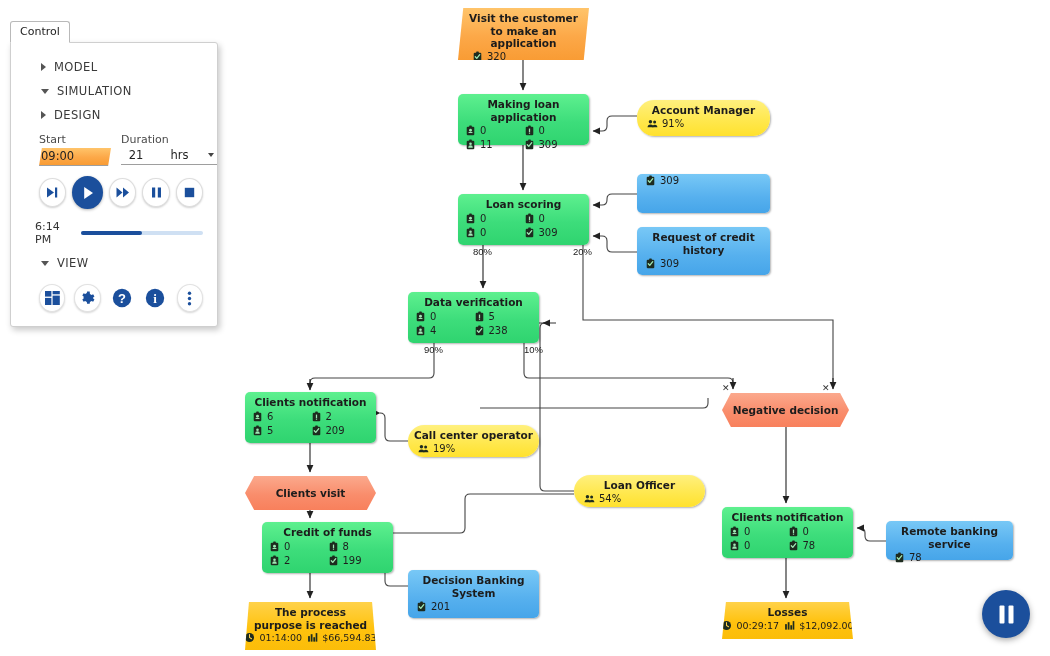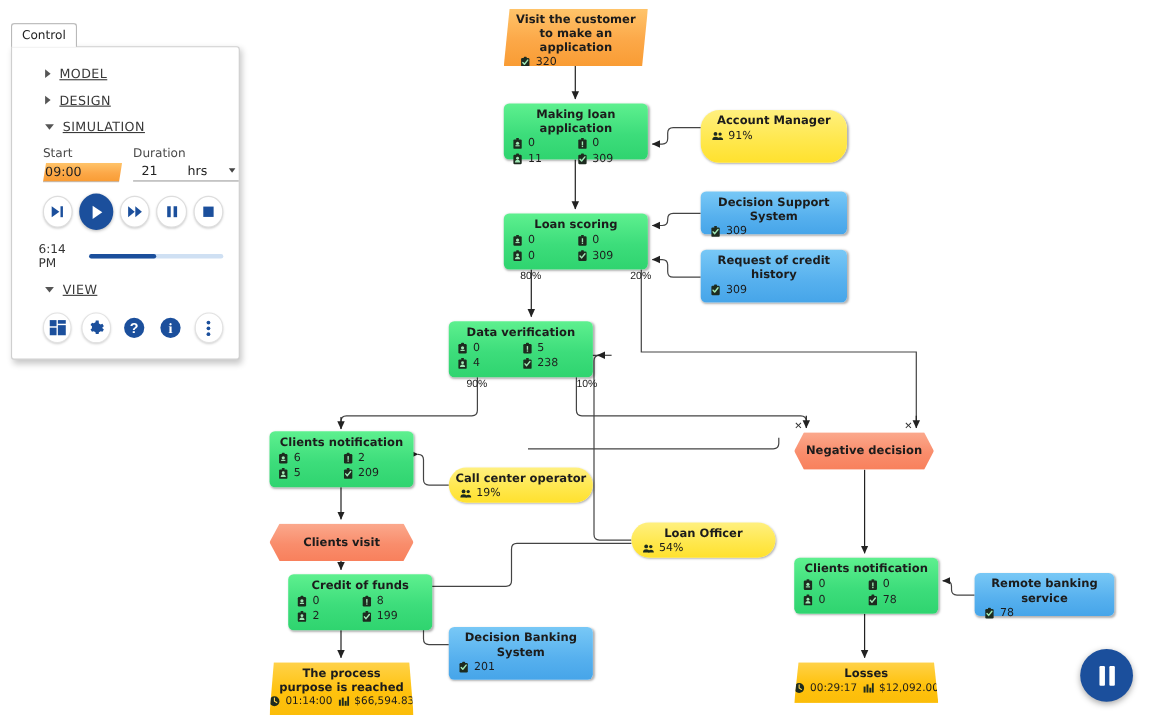--- a/index.html
+++ b/index.html
@@ -64,21 +64,21 @@
   
   #panel-wrap{position:absolute;left:10px;top:20px;width:208px;}
   #tab{position:relative;z-index:3;display:inline-block;
        border:1px solid #b9b9b9;border-bottom:1px solid #fff;
        background:#fff;border-radius:3px 3px 0 0;
        padding:3px 9px 4px 9px;font-size:11px;color:#222;}
   #panel{position:relative;top:-1px;background:#fff;border:1px solid #cfcfcf;
          border-radius:0 3px 3px 3px;box-shadow:2px 3px 6px rgba(0,0,0,.22);
          padding:12px 14px 14px 14px;}
   .sect{display:flex;align-items:center;gap:8px;font-size:11.5px;color:#3a3a3a;
-        letter-spacing:.4px;padding:5px 0 5px 16px;cursor:pointer;text-decoration:underline;}
+        letter-spacing:.4px;padding:5px 0 5px 16px;cursor:pointer;}
   .tri{width:0;height:0;flex:0 0 auto;}
   .tri.closed{border-left:5px solid #555;border-top:4px solid transparent;
               border-bottom:4px solid transparent;}
   .tri.open{border-top:5px solid #555;border-left:4px solid transparent;
             border-right:4px solid transparent;}
   .fields{display:flex;gap:10px;padding:6px 0 0 14px;}
   .fld-label{font-size:11px;color:#4a4a4a;margin-bottom:2px;}
   .fld{border-bottom:1px solid #9e9e9e;padding:1px 2px 2px 2px;font-size:11.5px;
        color:#222;}
   .fld.start{width:68px;}
@@ -224,21 +224,21 @@
           <div class="cell">
             <svg class="ic" viewBox="0 0 16 16">
               <rect x="2.5" y="2.5" width="11" height="12.5" rx="1.6" fill="#1d2b1f"></rect>
               <rect x="6" y="0.8" width="4" height="2.4" rx="1.1" fill="#1d2b1f"></rect>
               <path d="M4.8,8.4 L6.9,10.8 L11.3,5.3" stroke="#9fe8b5" stroke-width="1.9" fill="none" stroke-linecap="round" stroke-linejoin="round"></path>
             </svg>
             <span>309</span>
           </div>
         </div>
       </div>
-      <div class="node role" style="left: 637px; top: 100px; width: 133px; height: 48px;">
+      <div class="node role" style="left: 637px; top: 100px; width: 133px; height: 36px;">
         <div class="title">Account Manager</div>
         <div class="row">
           <span style="display: flex; align-items: center; gap: 4px;">
             <svg class="ic" viewBox="0 0 16 16">
               <circle cx="5" cy="5.4" r="2.5" fill="#1d2b1f"></circle>
               <circle cx="11.1" cy="5.7" r="2.2" fill="#1d2b1f"></circle>
               <path d="M0.8,13.6 a4.3,4.3 0 018.6,0 z" fill="#1d2b1f"></path>
               <path d="M7.6,13.6 a3.7,3.7 0 017.5,0 z" fill="#1d2b1f"></path>
             </svg>
             <span>91%</span>
@@ -279,21 +279,20 @@
             <svg class="ic" viewBox="0 0 16 16">
               <rect x="2.5" y="2.5" width="11" height="12.5" rx="1.6" fill="#1d2b1f"></rect>
               <rect x="6" y="0.8" width="4" height="2.4" rx="1.1" fill="#1d2b1f"></rect>
               <path d="M4.8,8.4 L6.9,10.8 L11.3,5.3" stroke="#9fe8b5" stroke-width="1.9" fill="none" stroke-linecap="round" stroke-linejoin="round"></path>
             </svg>
             <span>309</span>
           </div>
         </div>
       </div>
       <div class="node res" style="left: 637px; top: 174px; width: 133px; height: 39px;">
-        <div class="title">Decision Support System</div>
         <div class="row">
           <span style="display: flex; align-items: center; gap: 4px;">
             <svg class="ic" viewBox="0 0 16 16">
               <rect x="2.5" y="2.5" width="11" height="12.5" rx="1.6" fill="#1d2b1f"></rect>
               <rect x="6" y="0.8" width="4" height="2.4" rx="1.1" fill="#1d2b1f"></rect>
               <path d="M4.8,8.4 L6.9,10.8 L11.3,5.3" stroke="#9fe8b5" stroke-width="1.9" fill="none" stroke-linecap="round" stroke-linejoin="round"></path>
             </svg>
             <span>309</span>
           </span>
         </div>
@@ -579,27 +578,27 @@
 <div id="panel-wrap">
   <div id="tab">Control</div>
   <div id="panel">
 
     <div class="sect">
       <span class="tri closed"></span>
       <span>MODEL</span>
     </div>
 
     <div class="sect">
+      <span class="tri open"></span>
+      <span>SIMULATION</span>
+    </div>
+
+    <div class="sect">
       <span class="tri closed"></span>
       <span>DESIGN</span>
-    </div>
-
-    <div class="sect">
-      <span class="tri open"></span>
-      <span>SIMULATION</span>
     </div>
 
     <div class="fields">
       <div>
         <div class="fld-label">Start</div>
         <div class="fld start">09:00</div>
       </div>
       <div>
         <div class="fld-label">Duration</div>
         <div class="dur">

